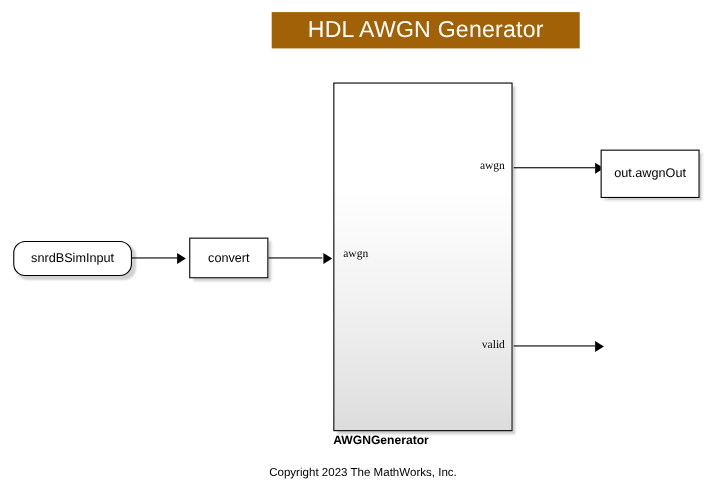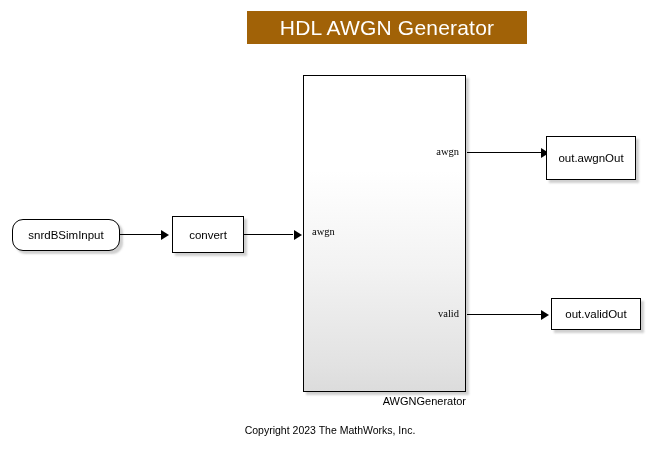--- a/index.html
+++ b/index.html
@@ -87,24 +87,25 @@
   }
   #port-snrdb { left: 8px;  top: 150px; }
   #port-awgn  { right: 6px; top: 70px;  }
   #port-valid { right: 6px; top: 232px; }
 
   .subsystem-caption {
     position: absolute;
     left: 303px;
     top: 395px;
     width: 163px;
-    text-align: right;
+    text-align: left;
     font-size: 11px;
     color: #000000;
     font-family: "Liberation Sans", sans-serif;
+    font-weight: bold;
   }
 
   
   .signal-line {
     position: absolute;
     background: #000000;
     height: 1px;
   }
   #line-in1  { left: 120px; top: 234px; width: 42px; }
   #line-in2  { left: 244px; top: 234px; width: 49px; }
@@ -169,19 +170,16 @@
   <div class="signal-line" id="line-out1"></div>
   <div class="arrow-head" id="arrow-out1"></div>
 
   <div class="sl-block" id="block-awgnout">
     <span class="block-label">out.awgnOut</span>
   </div>
 
   <div class="signal-line" id="line-out2"></div>
   <div class="arrow-head" id="arrow-out2"></div>
 
-  <div class="sl-block" id="block-validout">
-    <span class="block-label">out.validOut</span>
-  </div>
 
   <div class="copyright">Copyright 2023 The MathWorks, Inc.</div>
 
 </div>
 
 </body></html>

